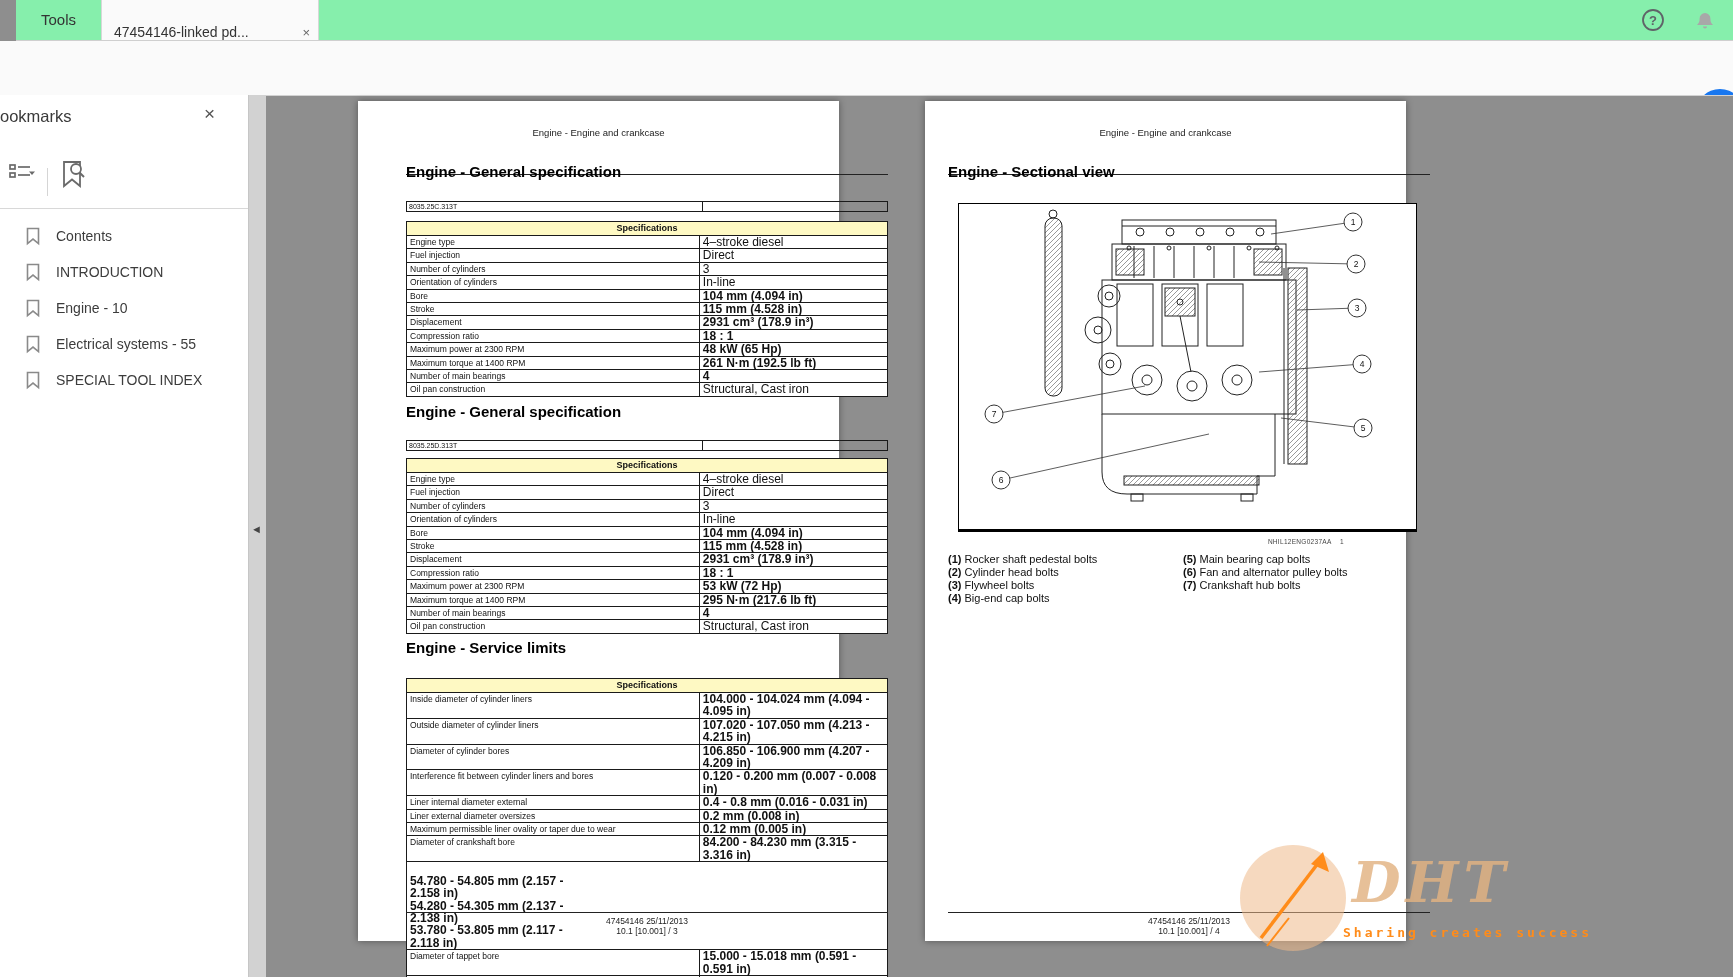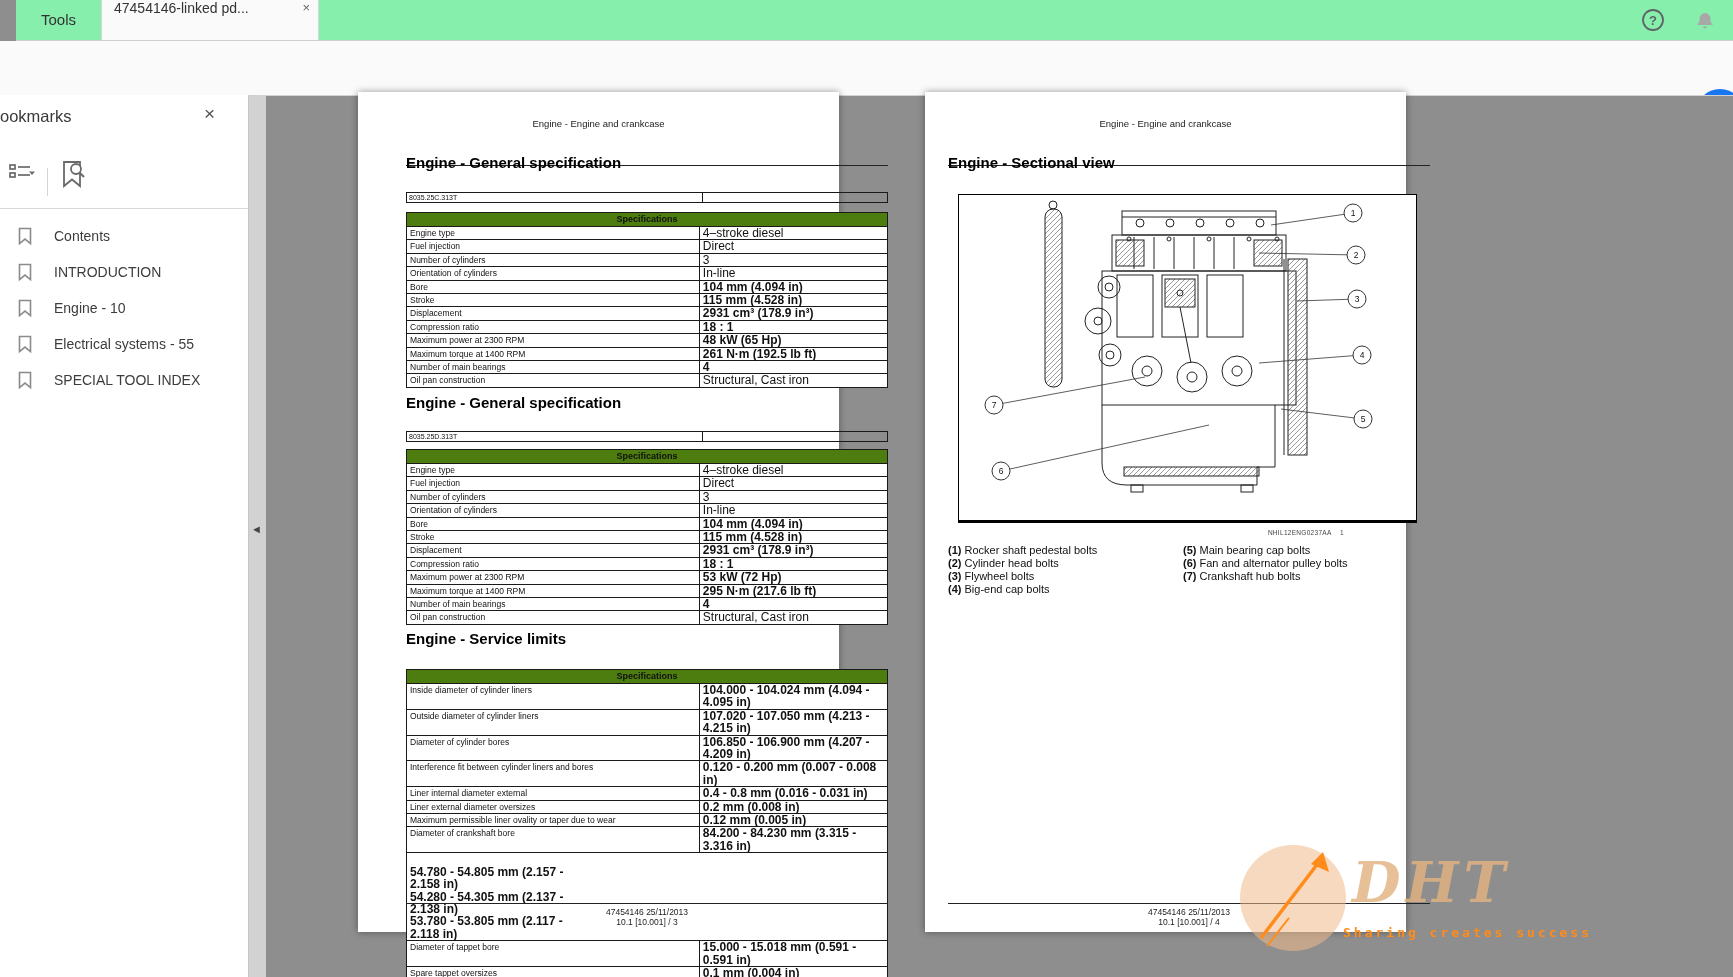--- a/index.html
+++ b/index.html
@@ -4,55 +4,55 @@
 <style>
   html,body{margin:0;padding:0}
   body{width:1733px;height:977px;overflow:hidden;position:relative;background:#8e8e8e;
        font-family:"Liberation Sans",sans-serif;-webkit-font-smoothing:antialiased}
   .abs{position:absolute}
   
   .titlebar{position:absolute;left:16px;top:0;width:100%;height:40px;background:#86efac;border-bottom:1px solid #cfcfcf}
   .tab-tools{position:absolute;left:0;top:0;width:85px;height:40px;line-height:40px;text-align:center;
              font-size:15px;color:#333;cursor:default}
   .tab-doc{position:absolute;left:85px;top:0;width:196px;height:40px;background:#fafafa;
-           border-left:1px solid #d7d7d7;border-right:1px solid #d7d7d7;display:flex;align-items:flex-start;
+           border-left:1px solid #d7d7d7;border-right:1px solid #d7d7d7;display:flex;align-items:flex-end;
            padding:0 8px 0 12px;font-size:14px;color:#333}
   .tab-doc .lbl{flex:1;white-space:nowrap;overflow:hidden}
   .tab-close{color:#666;font-size:13px;margin-left:6px;cursor:pointer}
   .tb-right-ic{position:absolute;top:7px;width:26px;height:26px}
   
   .toolbar{position:absolute;left:0;top:41px;width:100%;height:54px;background:#fafafa;
            border-bottom:1px solid #d2d2d2;overflow:hidden}
   .tb-ic{position:absolute;top:54px;width:28px;height:28px;cursor:pointer}
   .sharebtn{position:absolute;left:1696px;top:48px;width:48px;height:48px;border-radius:50%;
             background:#1877f0;cursor:pointer}
   
   .sidebar{position:absolute;left:0;top:95px;width:248px;bottom:0;background:#fff;
            border-right:1px solid #c6c6c6;overflow:hidden}
   .sb-title{position:absolute;left:-11px;top:12px;font-size:16.5px;color:#3a3a3a}
   .sb-close{position:absolute;left:204px;top:8px;font-size:19px;color:#555;cursor:pointer}
   .sb-divider{position:absolute;left:47px;top:73px;width:1px;height:28px;background:#d5d5d5}
   .sb-rule{position:absolute;left:0;top:113px;width:100%;height:1px;background:#d8d8d8}
   .bm-list{position:absolute;left:0;top:123px;width:100%}
-  .bm-item{display:flex;align-items:center;height:36px;padding-left:16px;gap:20px;font-size:14px;
+  .bm-item{display:flex;align-items:center;height:36px;padding-left:24px;gap:14px;font-size:14px;
            color:#3c3c3c;cursor:pointer}
   .bm-item svg{flex:0 0 auto}
   
   .panestrip{position:absolute;left:249px;top:95px;width:17px;bottom:0;background:#d2d2d2}
   .panetoggle{position:absolute;left:2px;top:428px;font-size:11px;color:#444;cursor:pointer}
   
-  .page{position:absolute;top:92px;width:481px;height:840px;background:#fff;
+  .page{position:absolute;top:101px;width:481px;height:840px;background:#fff;
         box-shadow:0 0 7px rgba(0,0,0,.4);color:#111}
   .runhdr{position:absolute;width:100%;top:26px;text-align:center;font-size:9.5px;color:#222}
   .hrule{position:absolute;height:1px;background:#222}
   .sec-title{position:absolute;font-size:15px;font-weight:bold;color:#000;white-space:nowrap}
   .modelbox{position:absolute;height:11px;border:1px solid #1a1a1a;display:flex;box-sizing:border-box}
   .modelbox .mcell{width:61%;border-right:1px solid #1a1a1a;font-size:7px;line-height:9px;padding-left:2px}
   .spec-table{position:absolute;width:482px;border:1px solid #1a1a1a;box-sizing:border-box;background:#fff}
-  .thead{background:#4d7c0f;border-bottom:1px solid #1a1a1a;text-align:center;font-weight:bold;
+  .thead{background:#fef9c3;border-bottom:1px solid #1a1a1a;text-align:center;font-weight:bold;
          font-size:9px;line-height:13px;height:13px}
   .trow{display:flex}
   .trow + .trow{border-top:1px solid #1a1a1a}
   .tlabel{width:61%;border-right:1px solid #1a1a1a;padding:0 3px;font-size:8.5px;line-height:12.4px;
           white-space:pre-line;box-sizing:border-box}
   .tval{width:39%;padding:0 3px;font-size:12px;line-height:12.4px;white-space:pre-line;box-sizing:border-box}
   .vb{font-weight:bold}
   .pg-footer{position:absolute;text-align:center;font-size:8.5px;color:#222;line-height:10px}
   
   .figbox{position:absolute;left:33px;top:102px;width:457px;height:325px;border:1.5px solid #000;

